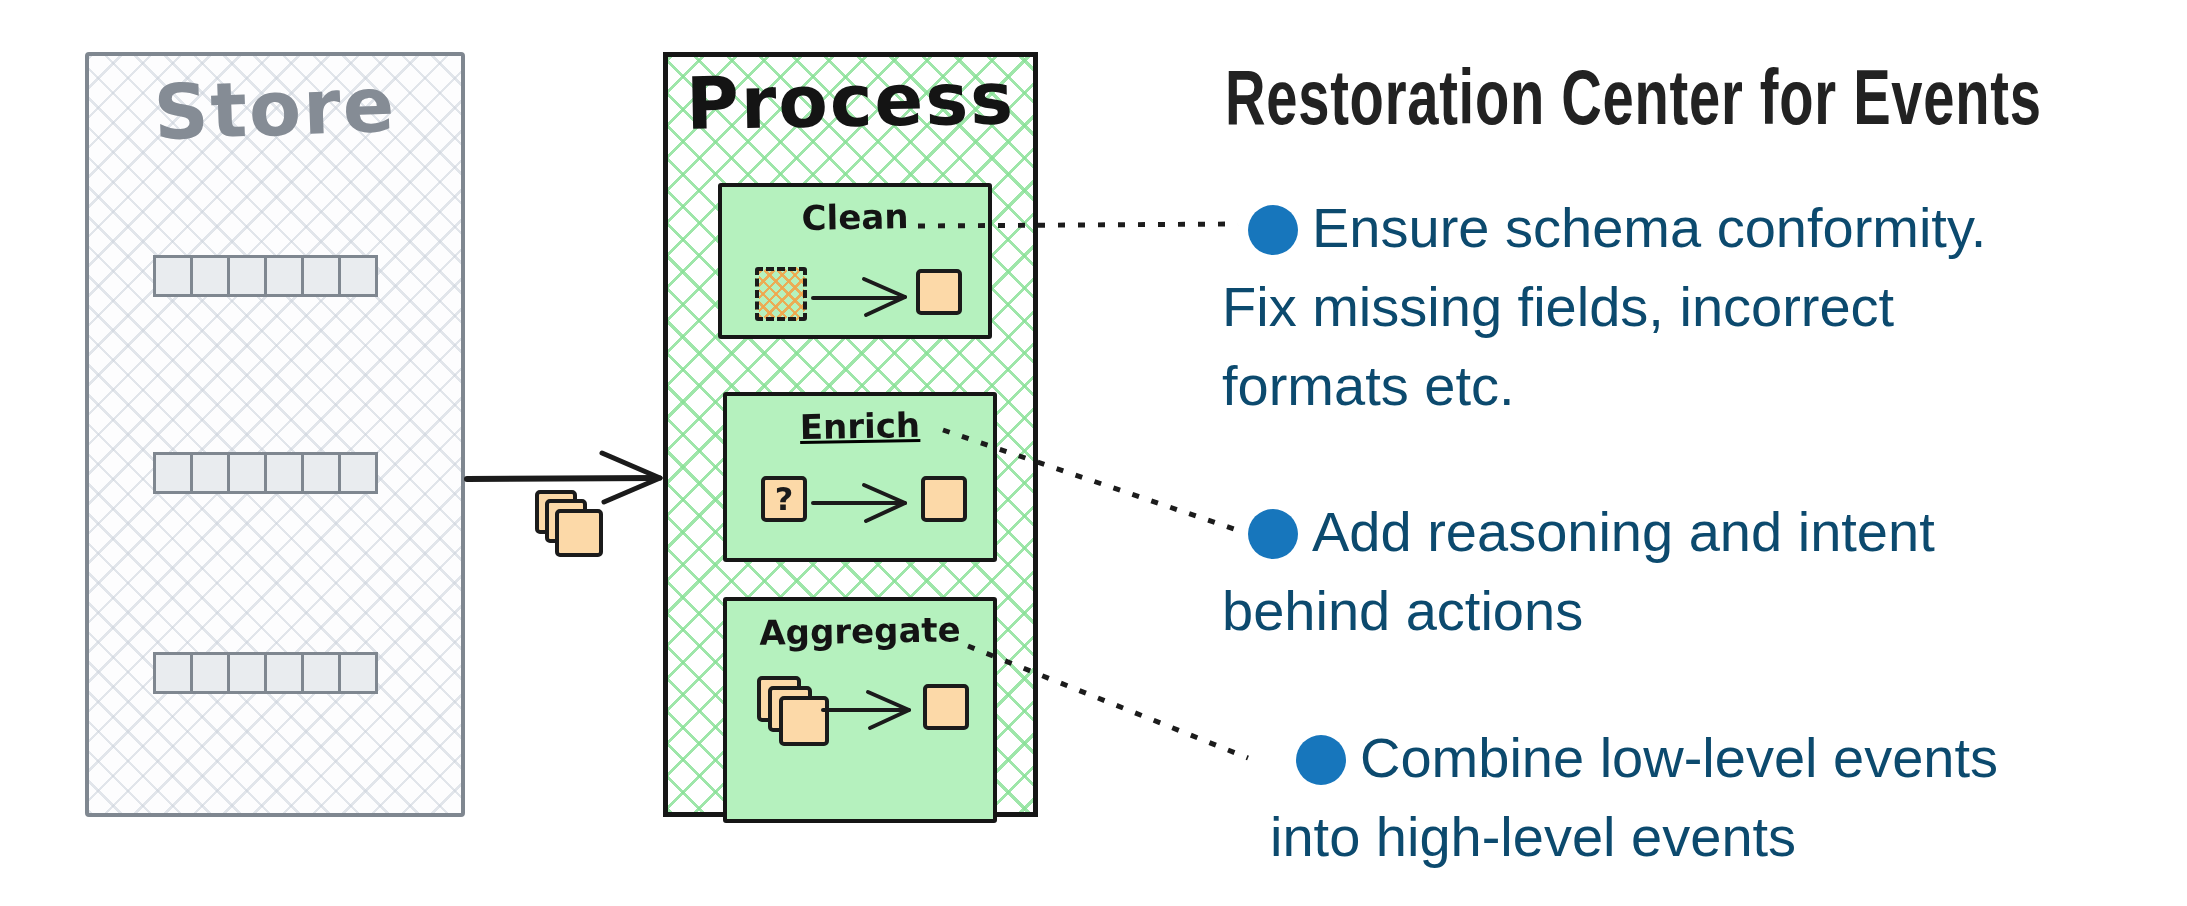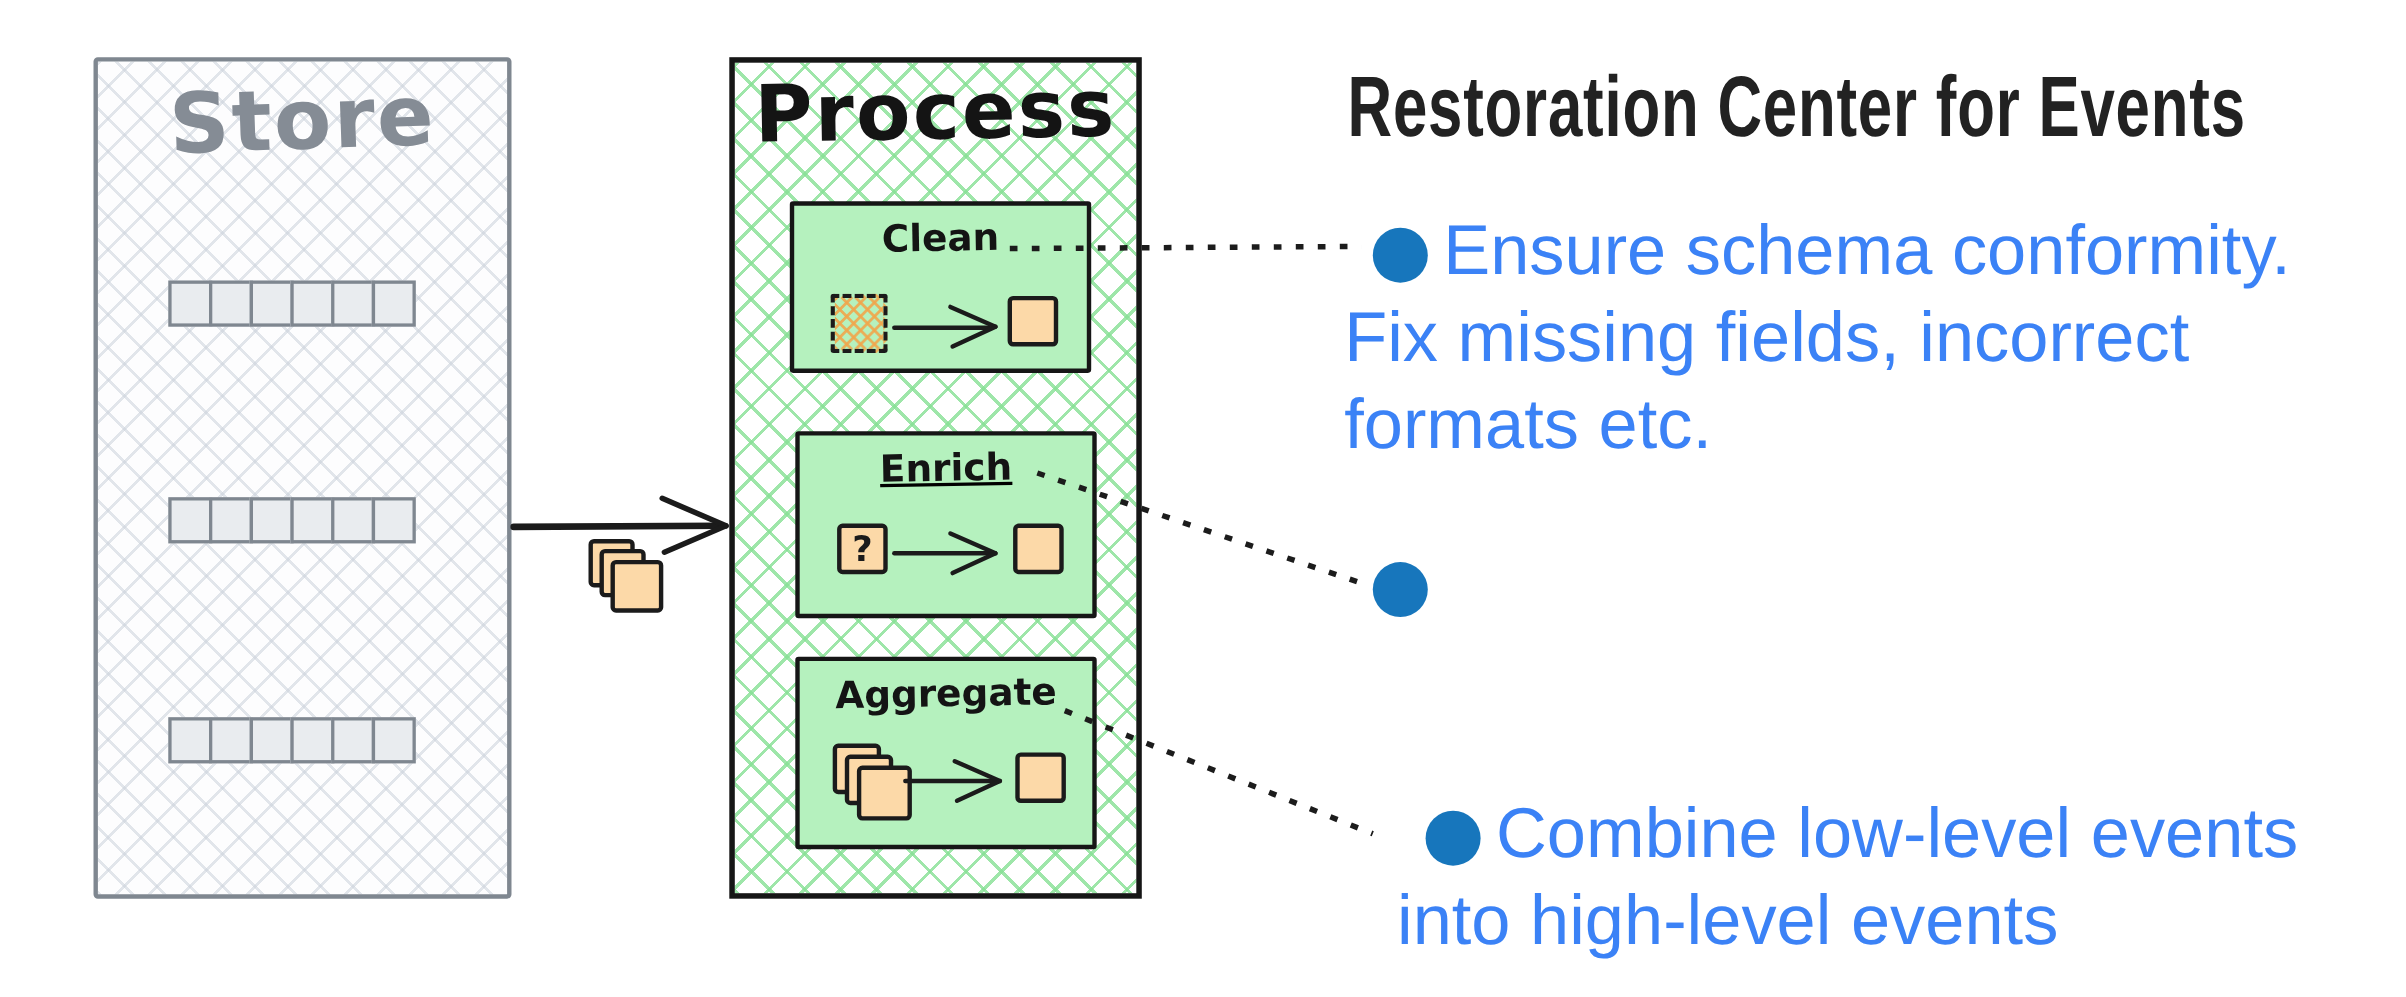--- a/index.html
+++ b/index.html
@@ -42,21 +42,21 @@
     position:absolute; left:0; top:2px; width:100%; text-align:center;
     font-family:"DejaVu Sans", sans-serif; font-size:72px; font-weight:700;
     color:#141414; letter-spacing:2px; transform:rotate(-1deg);
   }
   .step-box{
     position:absolute; width:274px; box-sizing:border-box;
     background:#b5f1be; border:4px solid #161616; border-radius:3px;
   }
   .step-clean{ left:50px; top:126px; height:156px; }
   .step-enrich{ left:55px; top:335px; height:170px;text-decoration:underline; }
-  .step-aggregate{ left:55px; top:540px; height:175px; }
+  .step-aggregate{ left:55px; top:540px; height:226px; }
   .step-label{
     margin-top:10px; text-align:center;
     font-family:"DejaVu Sans", sans-serif; font-size:34px; font-weight:600;
     color:#141414; transform:rotate(-1deg);
   }
   .event{
     position:absolute; box-sizing:border-box;
     background:#fcd9a8; border:4px solid #1b1b1b; border-radius:5px;
   }
   .damaged-event{
@@ -73,22 +73,22 @@
   .stack{ position:absolute; }
   .stack .event{ border-width:4px; }
 
   
   .heading{
     position:absolute; left:1225px; top:52px; white-space:nowrap;
     font-size:78px; font-weight:900; color:#222222; letter-spacing:1px;
     transform:scaleX(.72); transform-origin:0 0;
   }
   .bullet-item{
-    position:absolute; width:920px; color:#3b82f6;
-    font-size:64px; line-height:79px; white-space:pre-line;
+    position:absolute; width:920px; color:#0c4a6e;
+    font-size:56px; line-height:79px; white-space:pre-line;
   }
   .bullet-1{ left:1222px; top:188px; }
   .bullet-2{ left:1222px; top:492px; }
   .bullet-3{ left:1222px; top:718px;margin-left:48px; }
   .bullet-dot{
     display:inline-block; width:50px; height:50px; border-radius:50%;
     background:#1776bc; margin:0 14px 0 26px; vertical-align:-8px;
   }
   
   .overlay{ position:absolute; left:0; top:0; width:2187px; height:906px; pointer-events:none; }
@@ -159,21 +159,22 @@
       <div class="event" style="left:196px;top:83px;width:46px;height:46px;"></div>
     </div>
   </div>
 
   <div class="heading">Restoration Center for Events</div>
 
   <div class="bullet-item bullet-1"><span class="bullet-dot"></span><span>Ensure schema conformity.
 Fix missing fields, incorrect
 formats etc.</span></div>
 
-  <div class="bullet-item bullet-2"><span class="bullet-dot"></span></div>
+  <div class="bullet-item bullet-2"><span class="bullet-dot"></span><span>Add reasoning and intent
+behind actions</span></div>
 
   <div class="bullet-item bullet-3"><span class="bullet-dot"></span><span>Combine low-level events
 into high-level events</span></div>
 
   <svg class="overlay" viewBox="0 0 2187 906">
 
     <g stroke="#1b1b1b" fill="none" stroke-linecap="round">
       <path d="M467,479 L656,478" stroke-width="6"></path>
       <path d="M660,478 L602,453" stroke-width="5"></path>
       <path d="M660,478 L604,502" stroke-width="5"></path>

